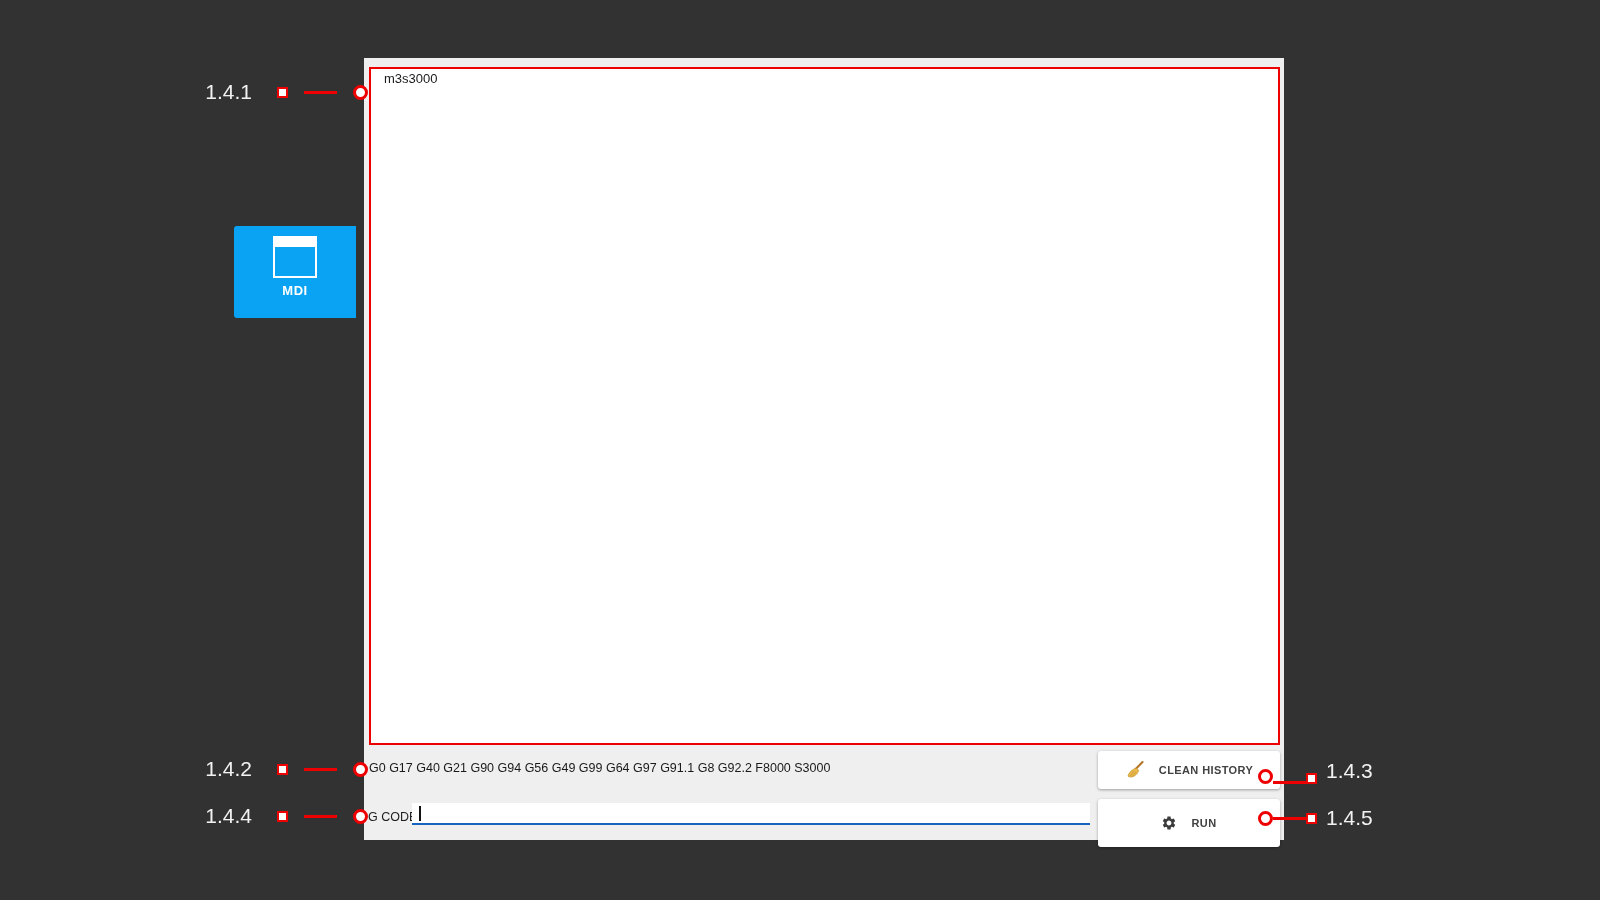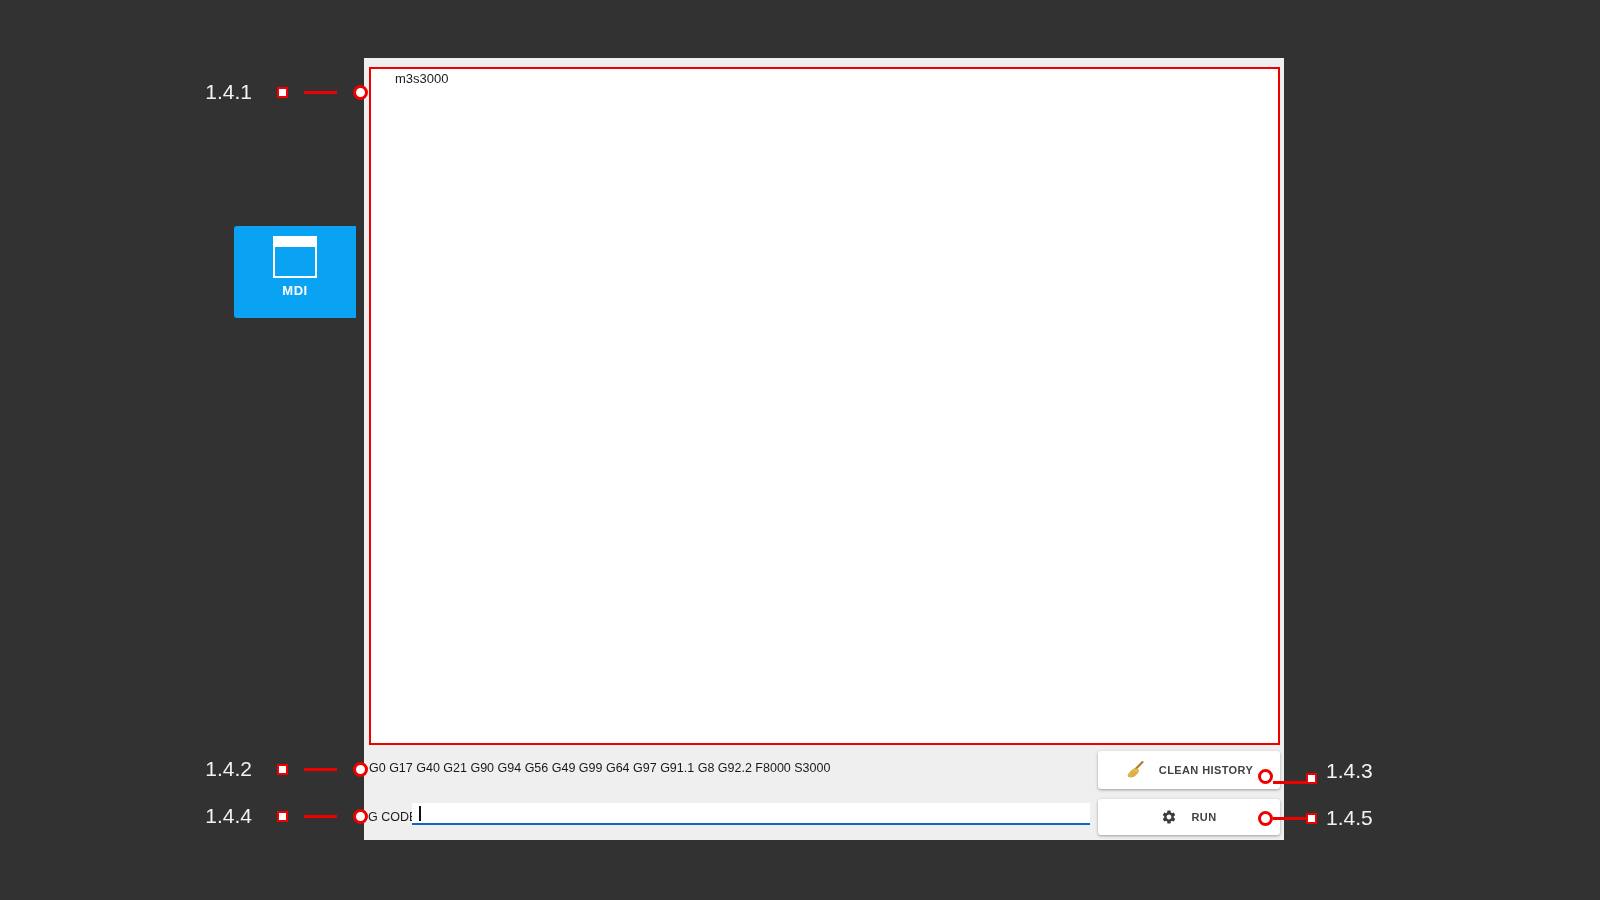--- a/index.html
+++ b/index.html
@@ -13,21 +13,21 @@
   
   .app-window {
     position:absolute; left:364px; top:58px; width:920px; height:782px;
     background:#efefef;
   }
   .history-list {
     position:absolute; left:5px; top:9px; width:911px; height:678px;
     background:#ffffff; border:2px solid #ee0000; overflow:hidden;
   }
   .history-row {
-    height:23px; line-height:19px; padding-left:24px;
+    height:23px; line-height:19px; padding-left:13px;
     font-size:13px; color:#1b1b1b; white-space:pre;
   }
   .history-row.selected { background:#d9d9d9; }
 
   
   .mdi-tab {
     position:absolute; left:234px; top:226px; width:122px; height:92px;
     background:#0aa2f2; border-radius:3px 0 0 3px;
     display:flex; flex-direction:column; align-items:center; cursor:pointer;
   }
@@ -49,21 +49,21 @@
     white-space:pre;
   }
   .card-btn {
     position:absolute; left:1098px; width:182px; background:#ffffff;
     border-radius:3px; box-shadow:0 1px 3px rgba(0,0,0,0.35);
     display:flex; align-items:center; justify-content:center; gap:14px;
     font-size:11px; font-weight:bold; color:#424242; letter-spacing:0.4px;
     cursor:pointer;
   }
   .clean-btn { top:751px; height:38px; }
-  .run-btn   { top:799px; height:36px; }
+  .run-btn   { top:799px; height:48px; }
 
   .gcode-label {
     position:absolute; left:368px; top:810px; font-size:12.5px; color:#1c1c1c;
   }
   .gcode-input {
     position:absolute; left:412px; top:803px; width:678px; height:22px;
     background:#ffffff; border:none; border-bottom:2px solid #1565c0;
     font-size:13px; padding-left:5px; outline:none;
     font-family:"Liberation Sans","DejaVu Sans",sans-serif;
   }

